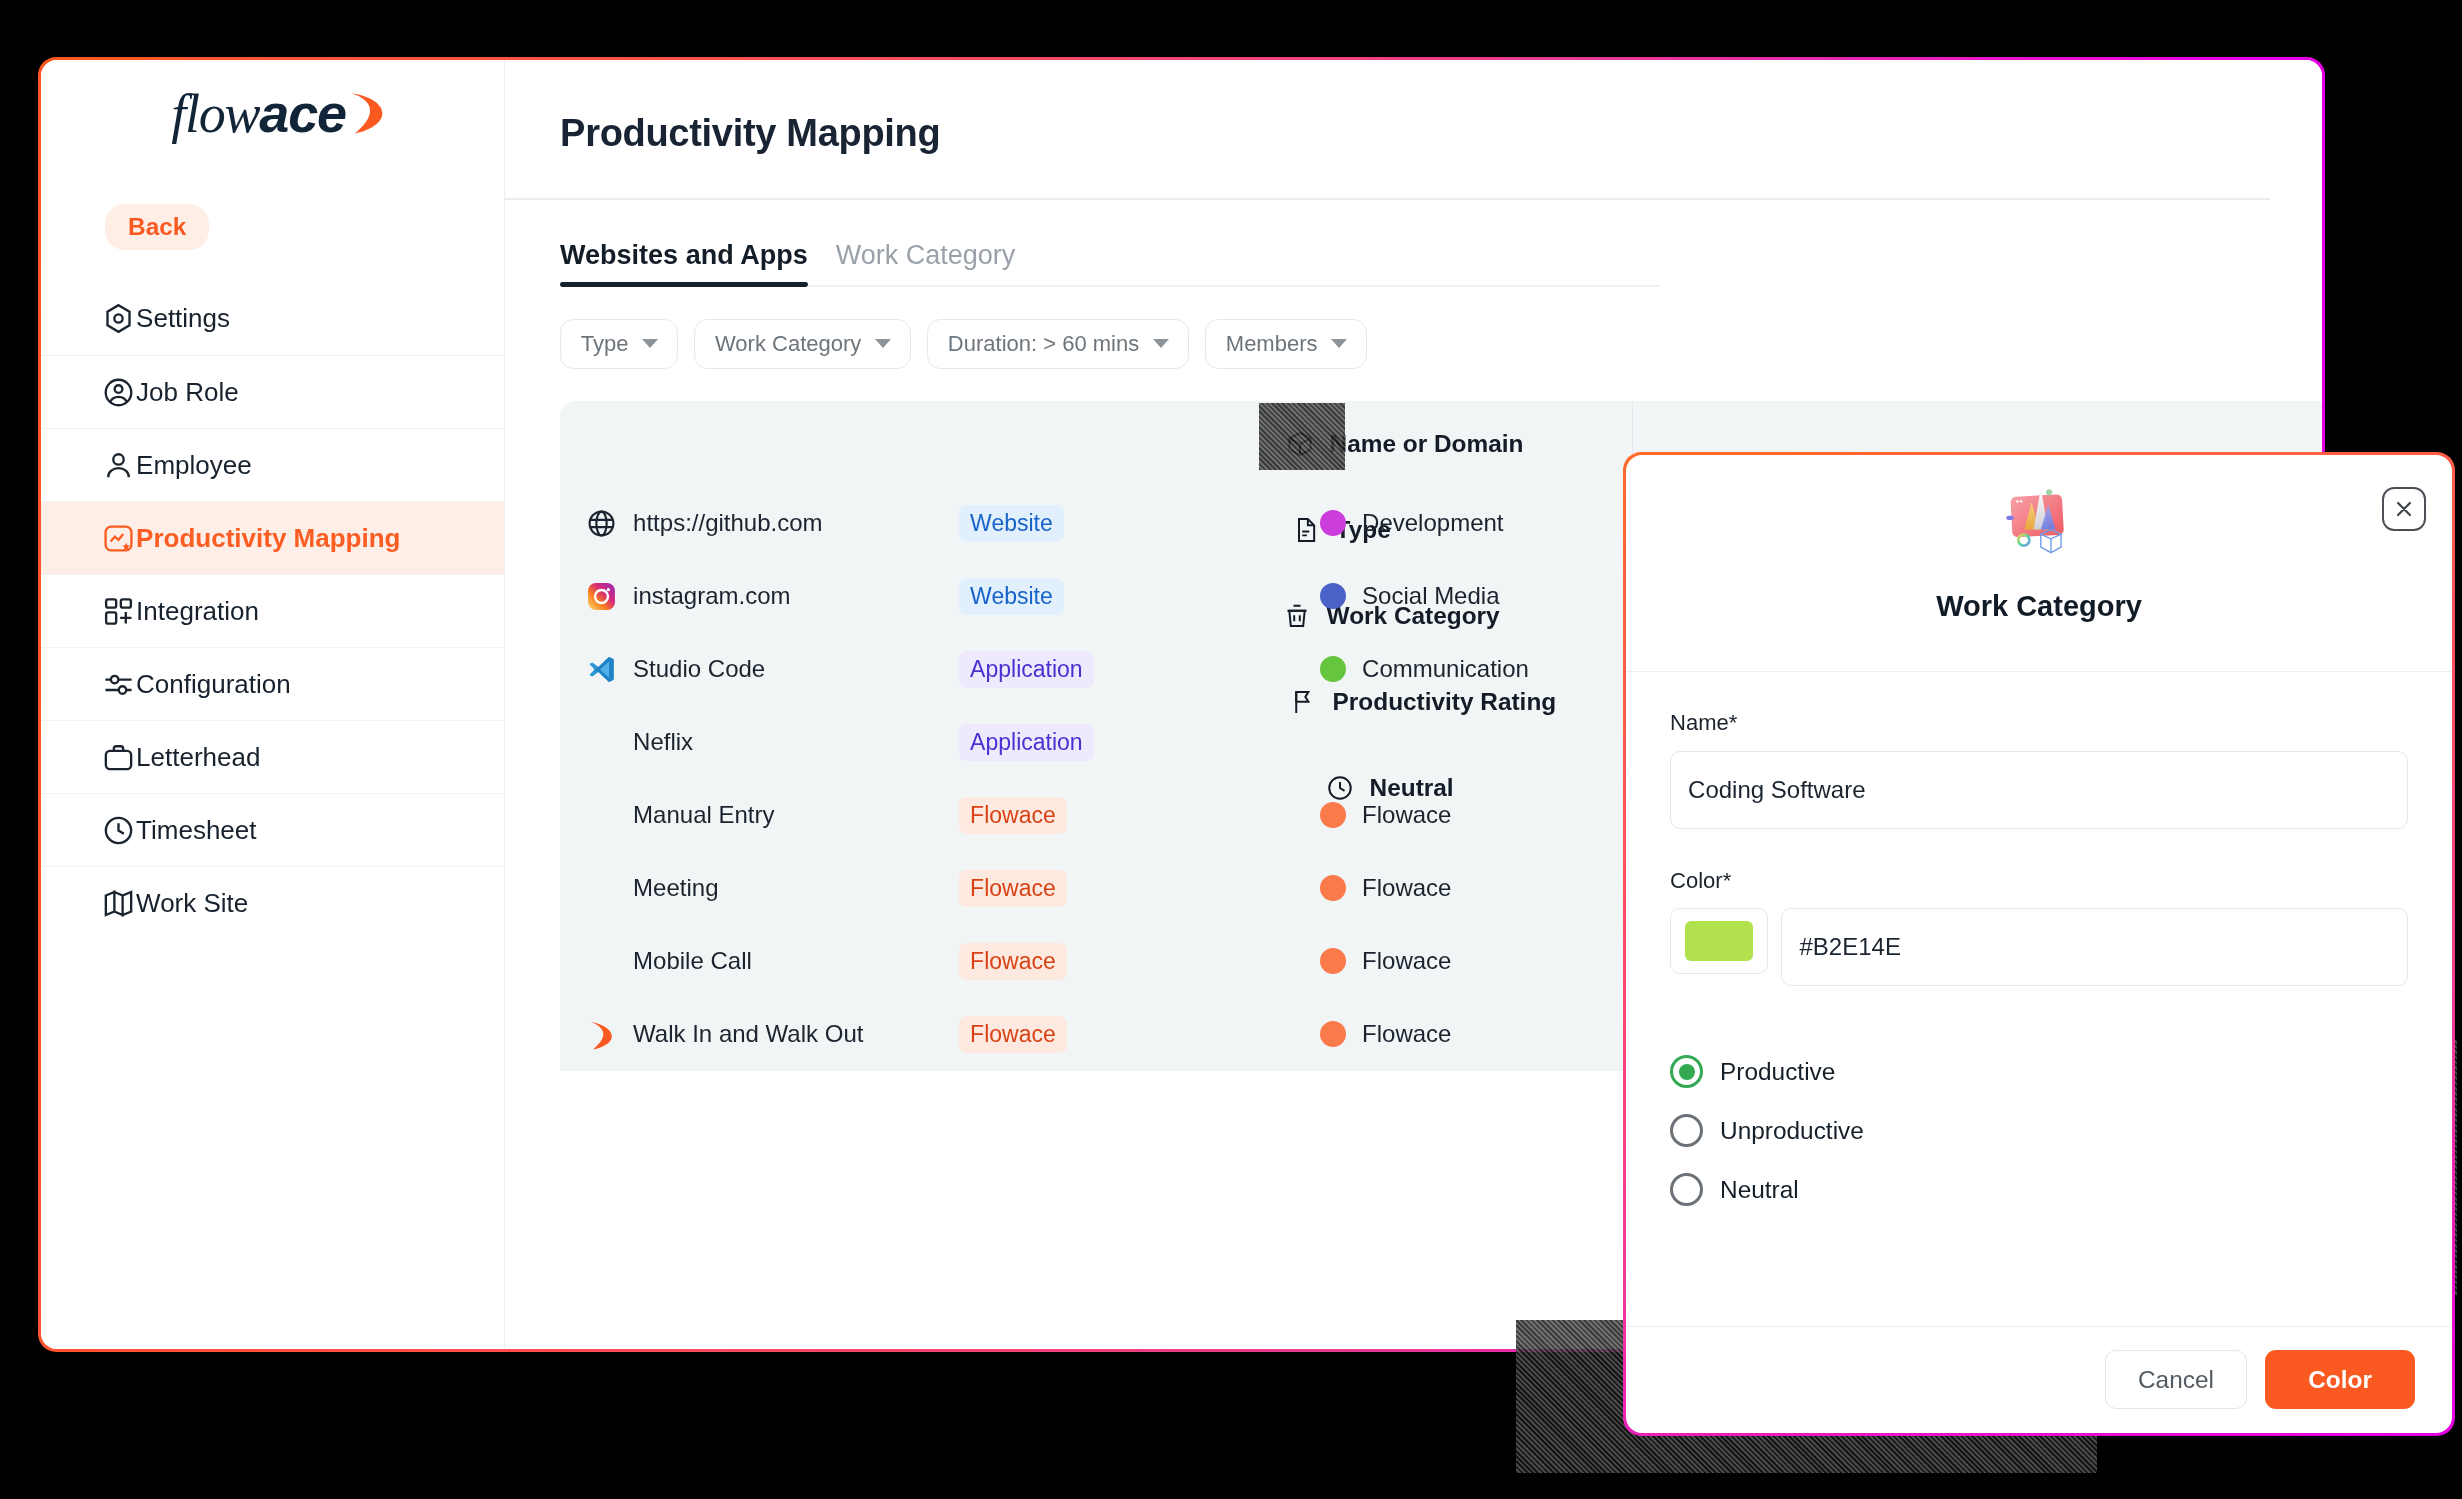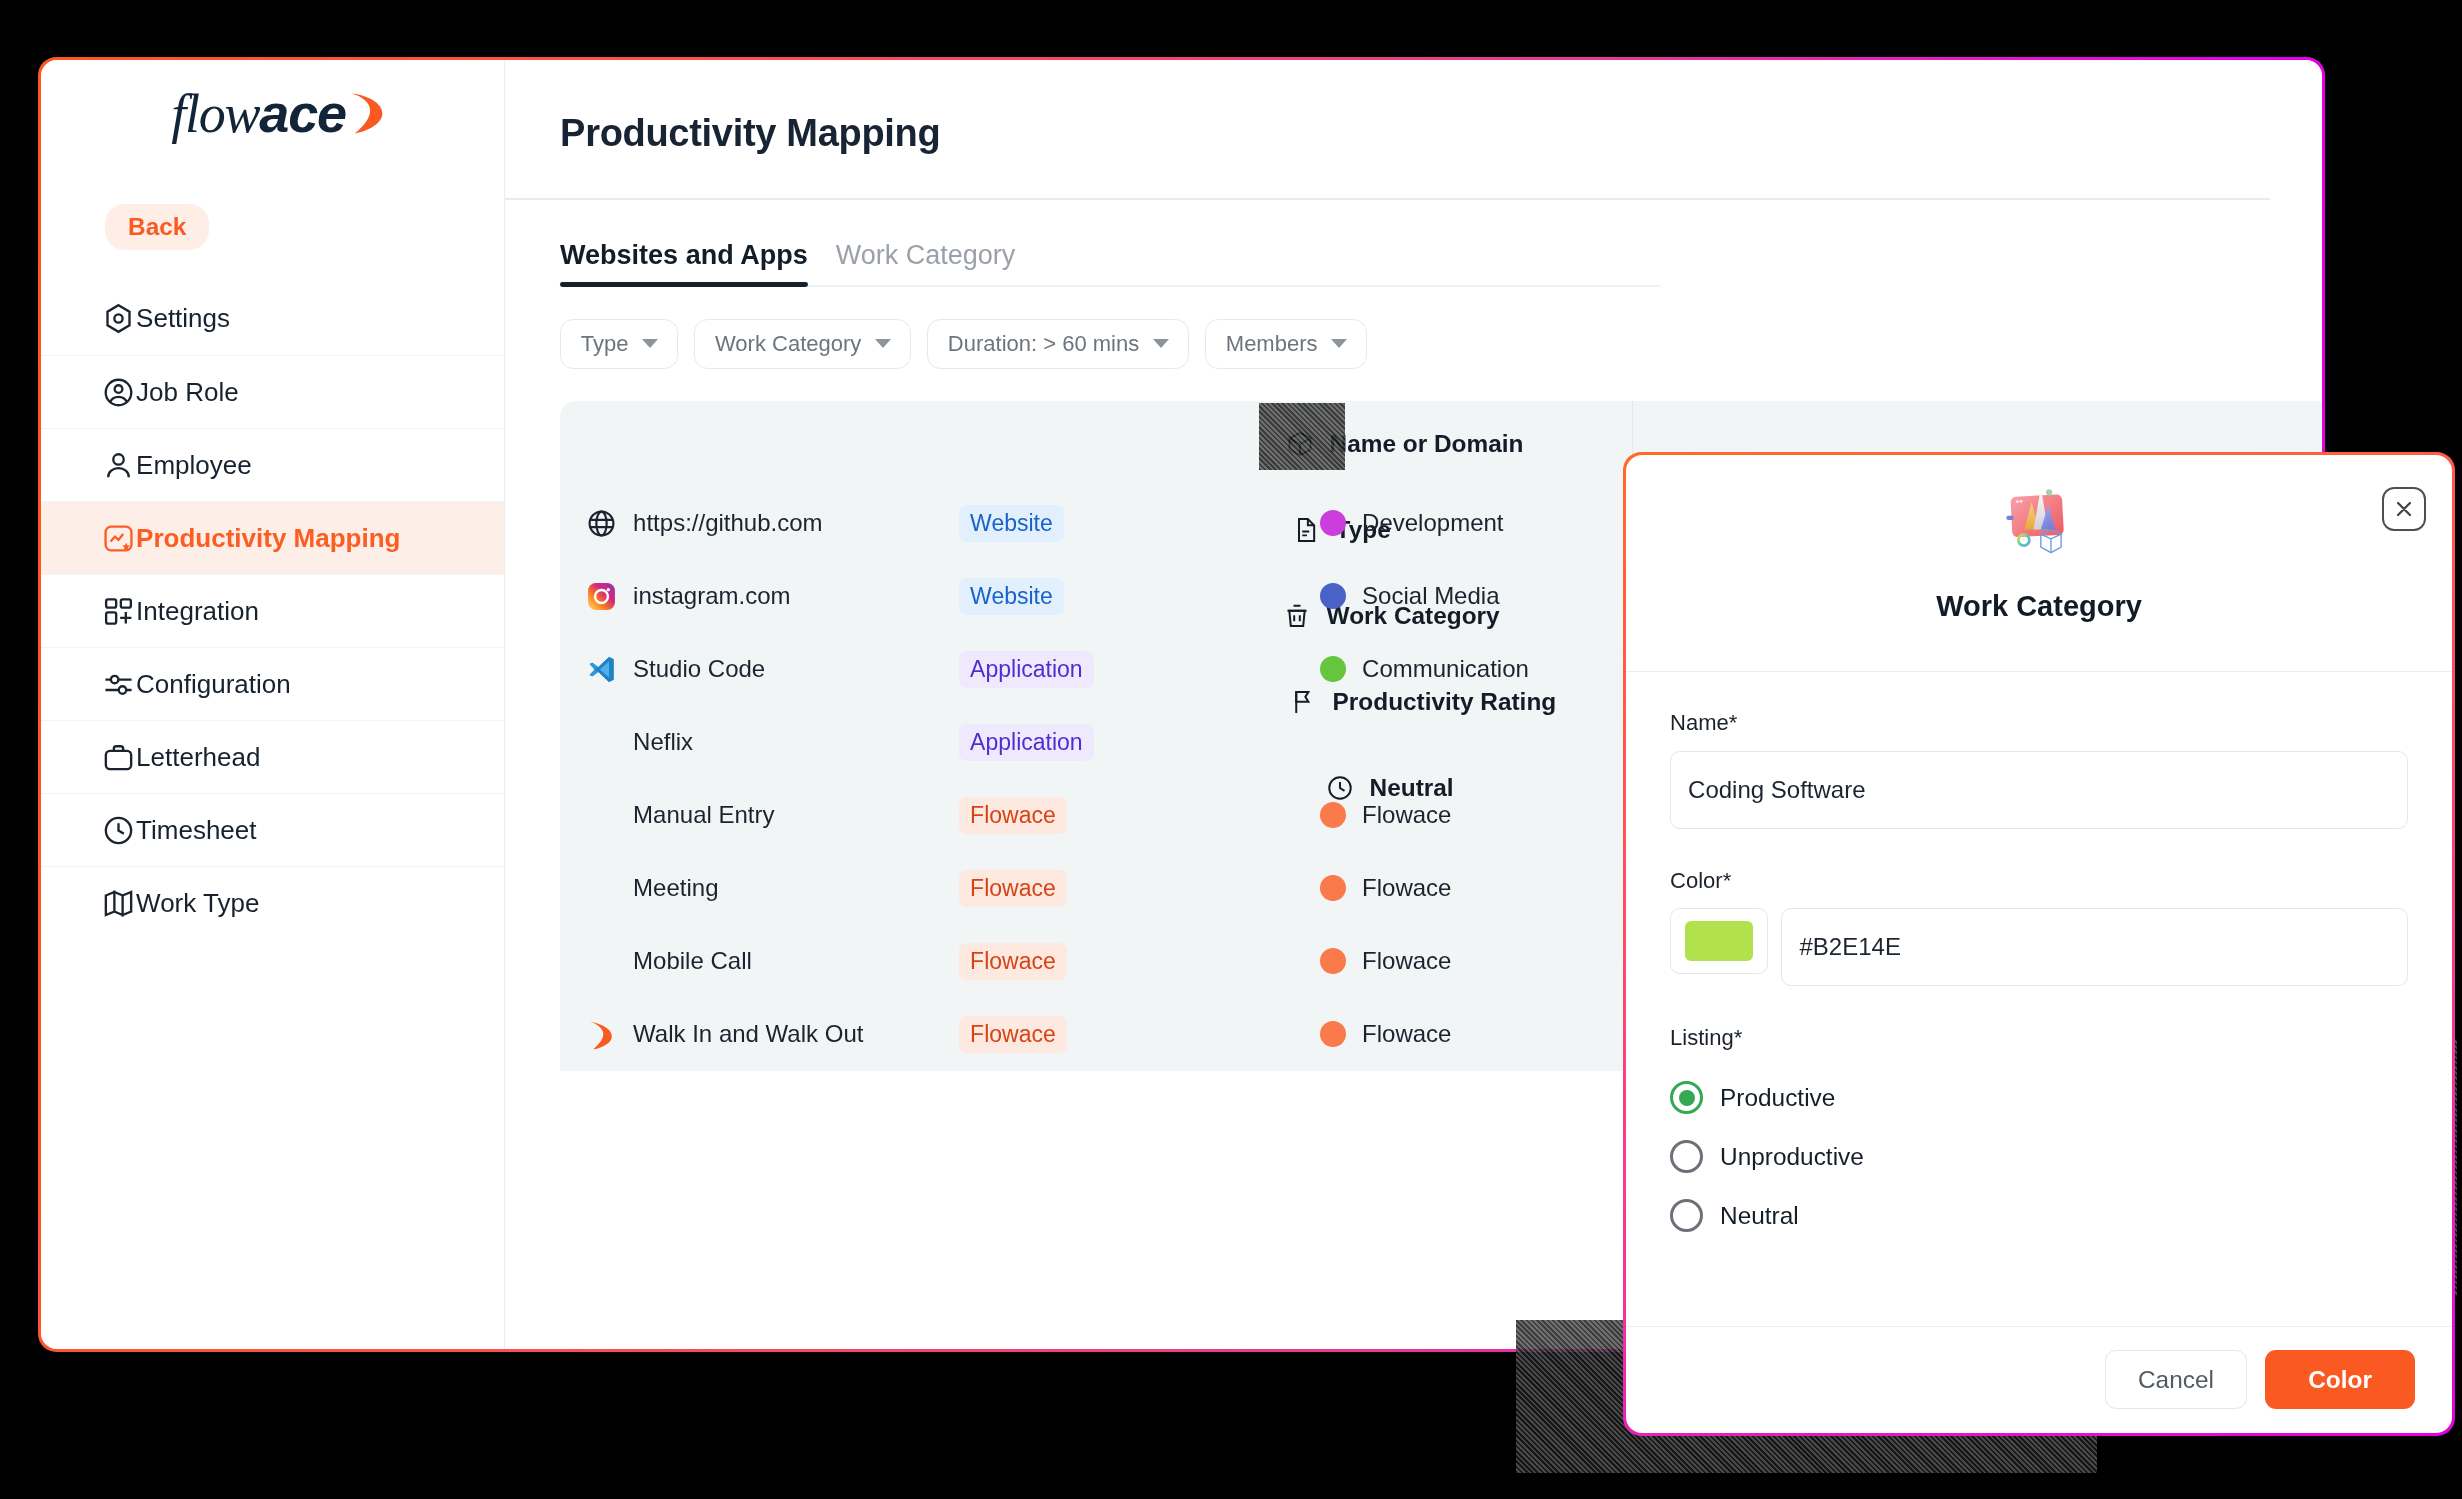--- a/index.html
+++ b/index.html
@@ -512,21 +512,21 @@
         </span>
         <span>Timesheet</span>
       </div>
 
       <div class="nav-item">
         <span class="nav-icon">
           <svg viewBox="0 0 24 24" fill="none" stroke="#1b242e" stroke-width="1.7">
                 <path d="M2.8 6.2 9 3.6v14.2l-6.2 2.6zM9 3.6l6 2.6v14.2L9 17.8zM15 6.2l6.2-2.6v14.2L15 20.4z"></path>
               </svg>
         </span>
-        <span>Work Type</span>
+        <span>Work Site</span>
       </div>
 
     </nav>
   </aside>
 
   <section id="main">
 
     <h1 id="page-title">Productivity Mapping</h1>
     <div id="title-rule"></div>
 
@@ -830,21 +830,20 @@
       <div class="field-label">Color*</div>
       <div class="color-row">
         <div class="swatch-box">
           <span class="swatch" style="background:#B2E14E"></span>
         </div>
         <input class="text-input color-input" id="color-input" value="#B2E14E" style="">
       </div>
 
       <div class="field-gap"></div>
 
-      <div class="field-label">Listing*</div>
       <div id="radio-group">
         <div class="radio-row">
           <span class="radio checked"></span>
           <span class="radio-label">Productive</span>
         </div>
         <div class="radio-row">
           <span class="radio"></span>
           <span class="radio-label">Unproductive</span>
         </div>
         <div class="radio-row">

